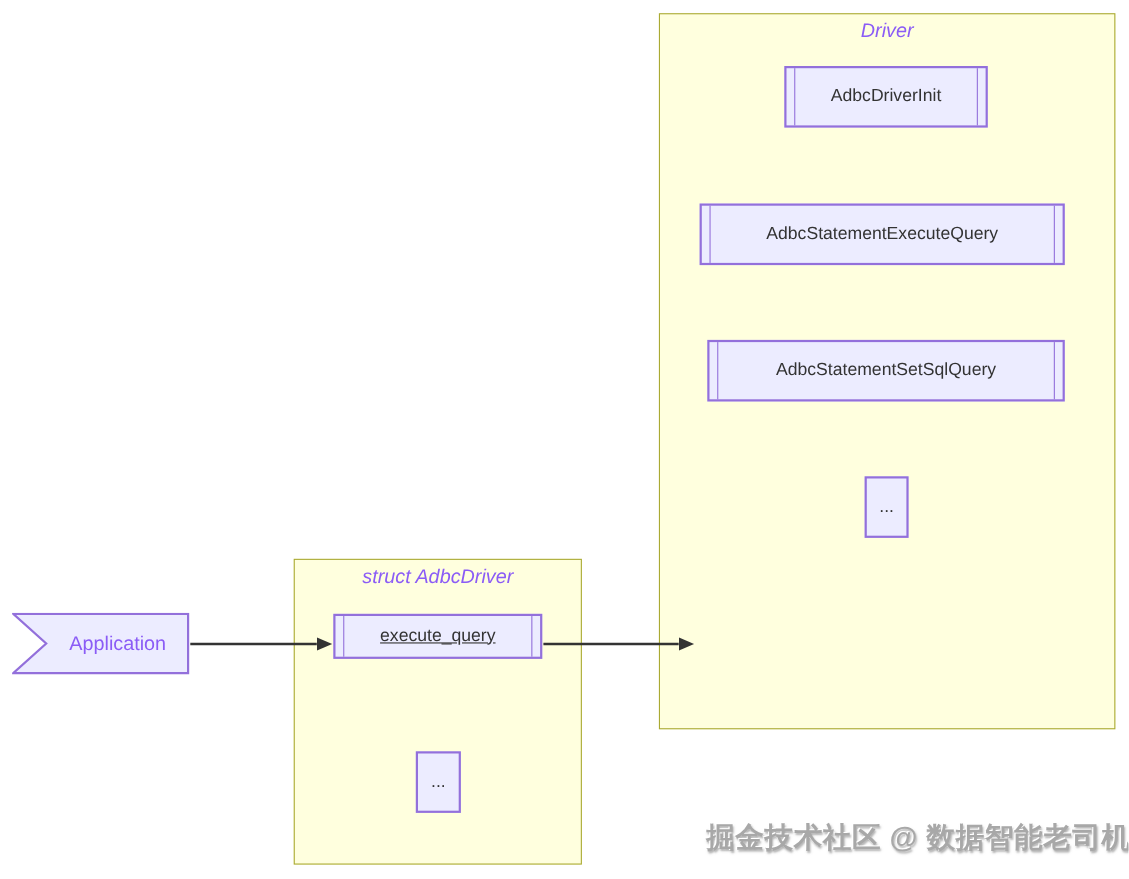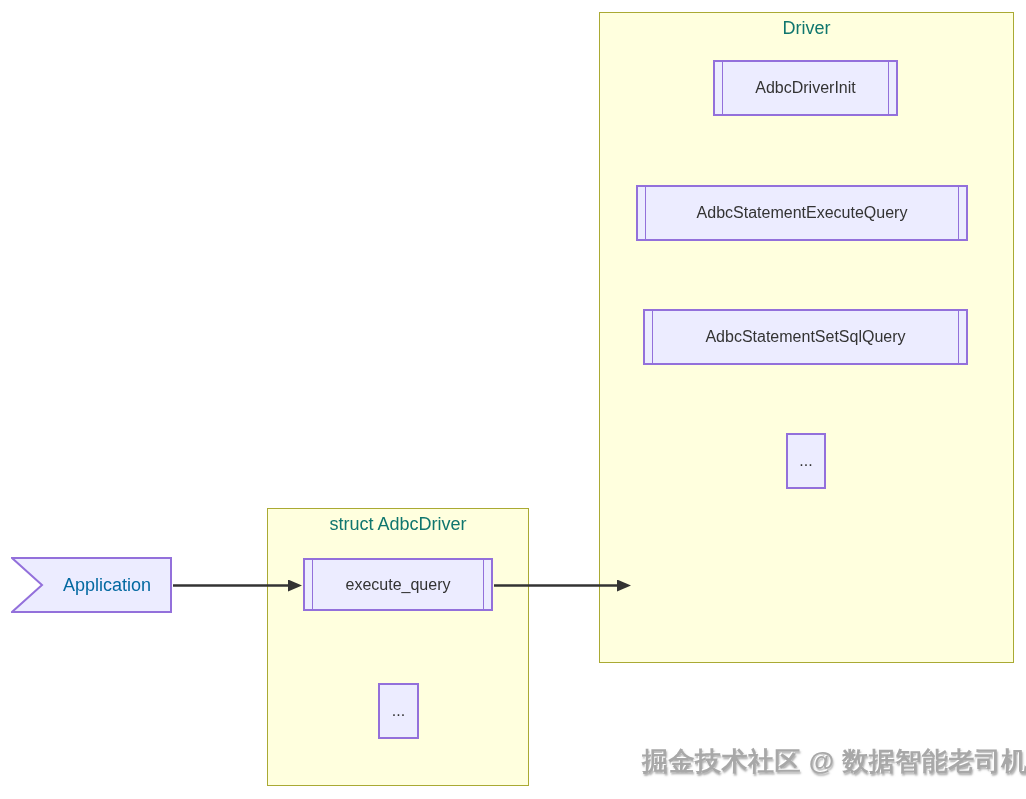--- a/index.html
+++ b/index.html
@@ -17,21 +17,22 @@
     position:absolute;
     background:#ffffde;
     border:1.5px solid #aaaa33;
     box-sizing:border-box;
   }
   .subgraph-title{
     position:absolute;
     top:5px; left:0; right:0;
     text-align:center;
     font-size:18px;
-    color:#0f766e;
+    color:#8b5cf6;
+    font-style:italic;
   }
   #sg-driver{left:599px; top:12px; width:415px; height:651px;}
   #sg-struct{left:267px; top:508px; width:262px; height:278px;padding-left:41px;}
 
   
   .node{
     position:absolute;
     background:#ececff;
     border:2px solid #9370db;
     box-sizing:border-box;
@@ -50,33 +51,33 @@
     border-right:1.5px solid #9370db;
     pointer-events:none;
   }
   .node .label{position:relative; white-space:nowrap;}
 
   #n-adbcdriverinit{left:713px; top:60px;  width:185px; height:56px;}
   #n-adbcstmtexec  {left:636px; top:185px; width:332px; height:56px;}
   #n-adbcstmtsql   {left:643px; top:309px; width:325px; height:56px;}
   #n-driver-dots   {left:786px; top:433px; width:40px;  height:56px;}
   #n-sqlitestmt    {left:633px; top:557px; width:345px; height:57px;}
-  #n-execquery     {left:303px; top:558px; width:190px; height:53px;}
+  #n-execquery     {left:303px; top:558px; width:190px; height:41px;text-decoration:underline;}
   #n-struct-dots   {left:378px; top:683px; width:41px;  height:56px;}
 
   
   #n-application{
     position:absolute;
     left:11px; top:557px; width:162px; height:57px;
     background:transparent; border:none;
   }
   #n-application .label{
     position:absolute; top:0; bottom:0; left:30px; right:0;
     display:flex; align-items:center; justify-content:center;
-    font-size:18px; color:#0369a1; white-space:nowrap;
+    font-size:18px; color:#8b5cf6; white-space:nowrap;
   }
   #n-application svg{position:absolute; left:0; top:0;}
 
   
   #edges{
     position:absolute; left:0; top:0;
     pointer-events:none;
   }
 
   

